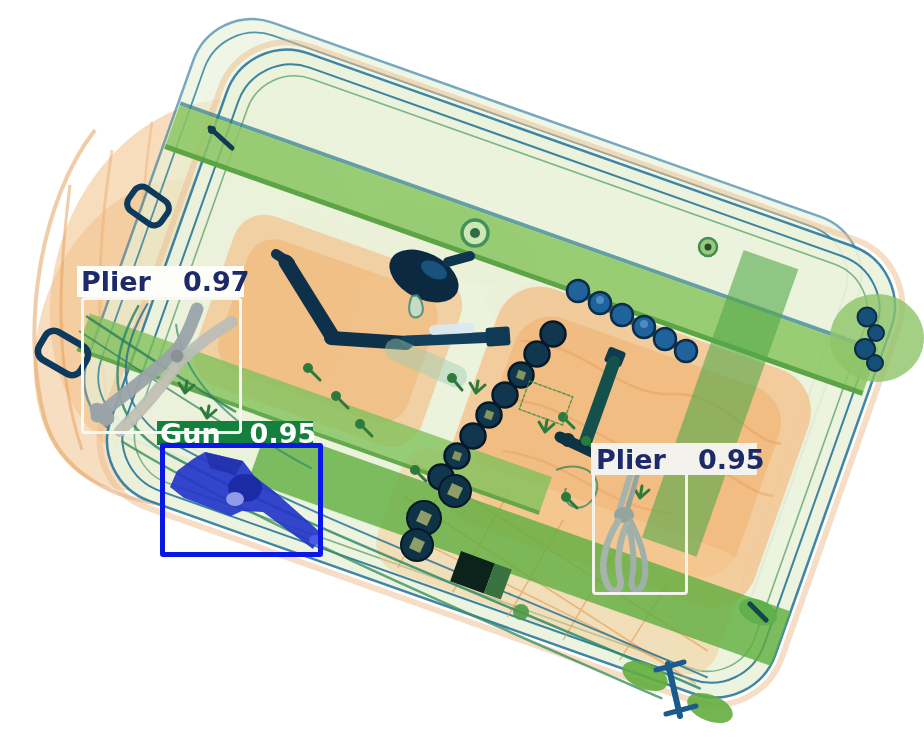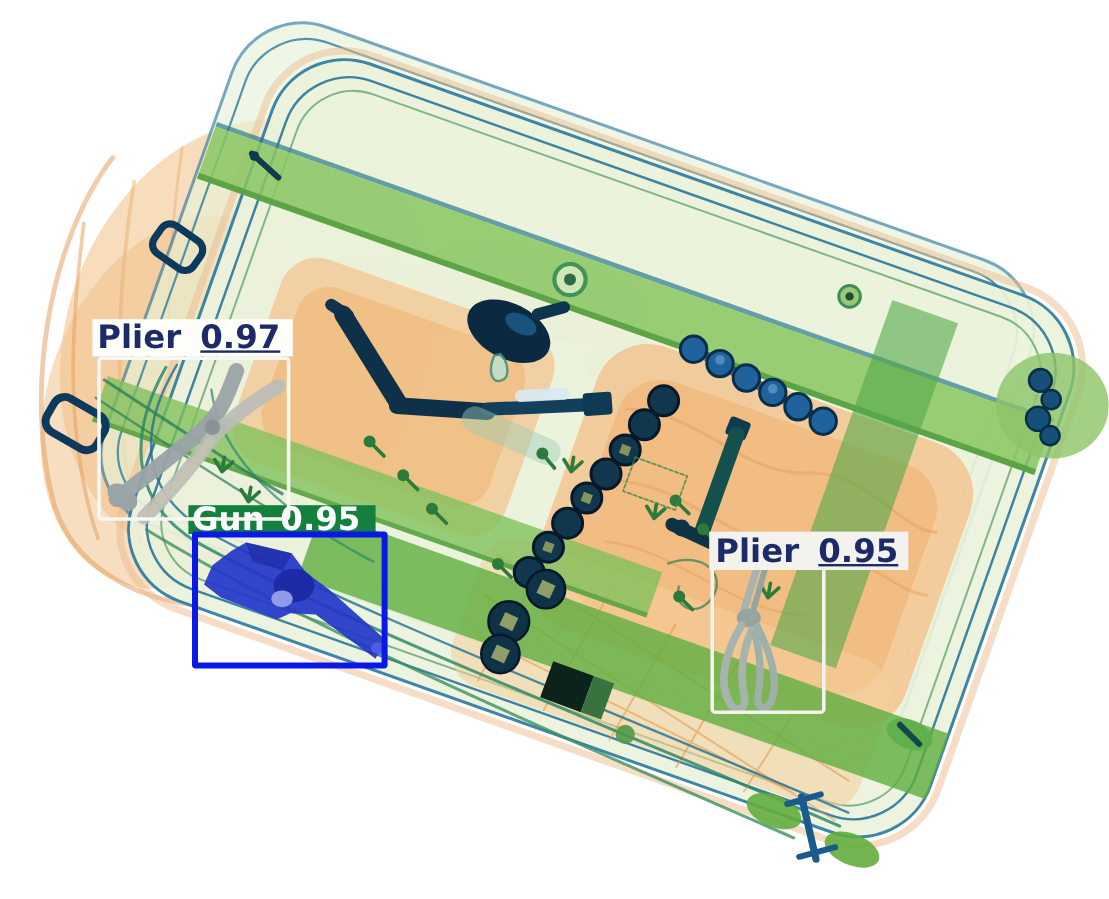--- a/index.html
+++ b/index.html
@@ -14,23 +14,23 @@
 
   
   .dbox{position:absolute;box-sizing:border-box;background:transparent;}
   .dbox-plier1{left:81px;top:297px;width:161px;height:137px;border:3px solid #f7f7f3;border-radius:4px;z-index:30;}
   .dbox-gun{left:160px;top:443px;width:163px;height:114px;border:5px solid #0a18e6;border-radius:3px;z-index:40;}
   .dbox-plier2{left:592px;top:445px;width:96px;height:150px;border:3px solid #f3f2ec;border-radius:4px;z-index:22;}
 
   .dlabel{
     position:absolute;display:flex;align-items:center;
     font-weight:bold;font-size:27px;line-height:1;
-    white-space:nowrap;overflow:visible;
+    white-space:nowrap;overflow:visible;gap:16px;
   }
-  .dlabel .sc{margin-left:16px;text-decoration:underline;}
+  .dlabel .sc{margin-left:16px;}
   .dlabel-plier1{left:77px;top:266px;width:163px;height:31px;background:#fdfdfa;color:#1c2a6a;padding-left:4px;z-index:25;}
   .dlabel-gun{left:157px;top:421px;width:153px;height:24px;background:#15803d;color:#ffffff;padding-left:3px;z-index:20;}
   .dlabel-gun .sc{margin-left:13px;}
   .dlabel-plier2{left:591px;top:443px;width:161px;height:32px;background:#f3f2ec;color:#1c2a6a;padding-left:5px;z-index:25;}
 </style>
 </head>
 <body>
 
 <div class="canvas">
 

